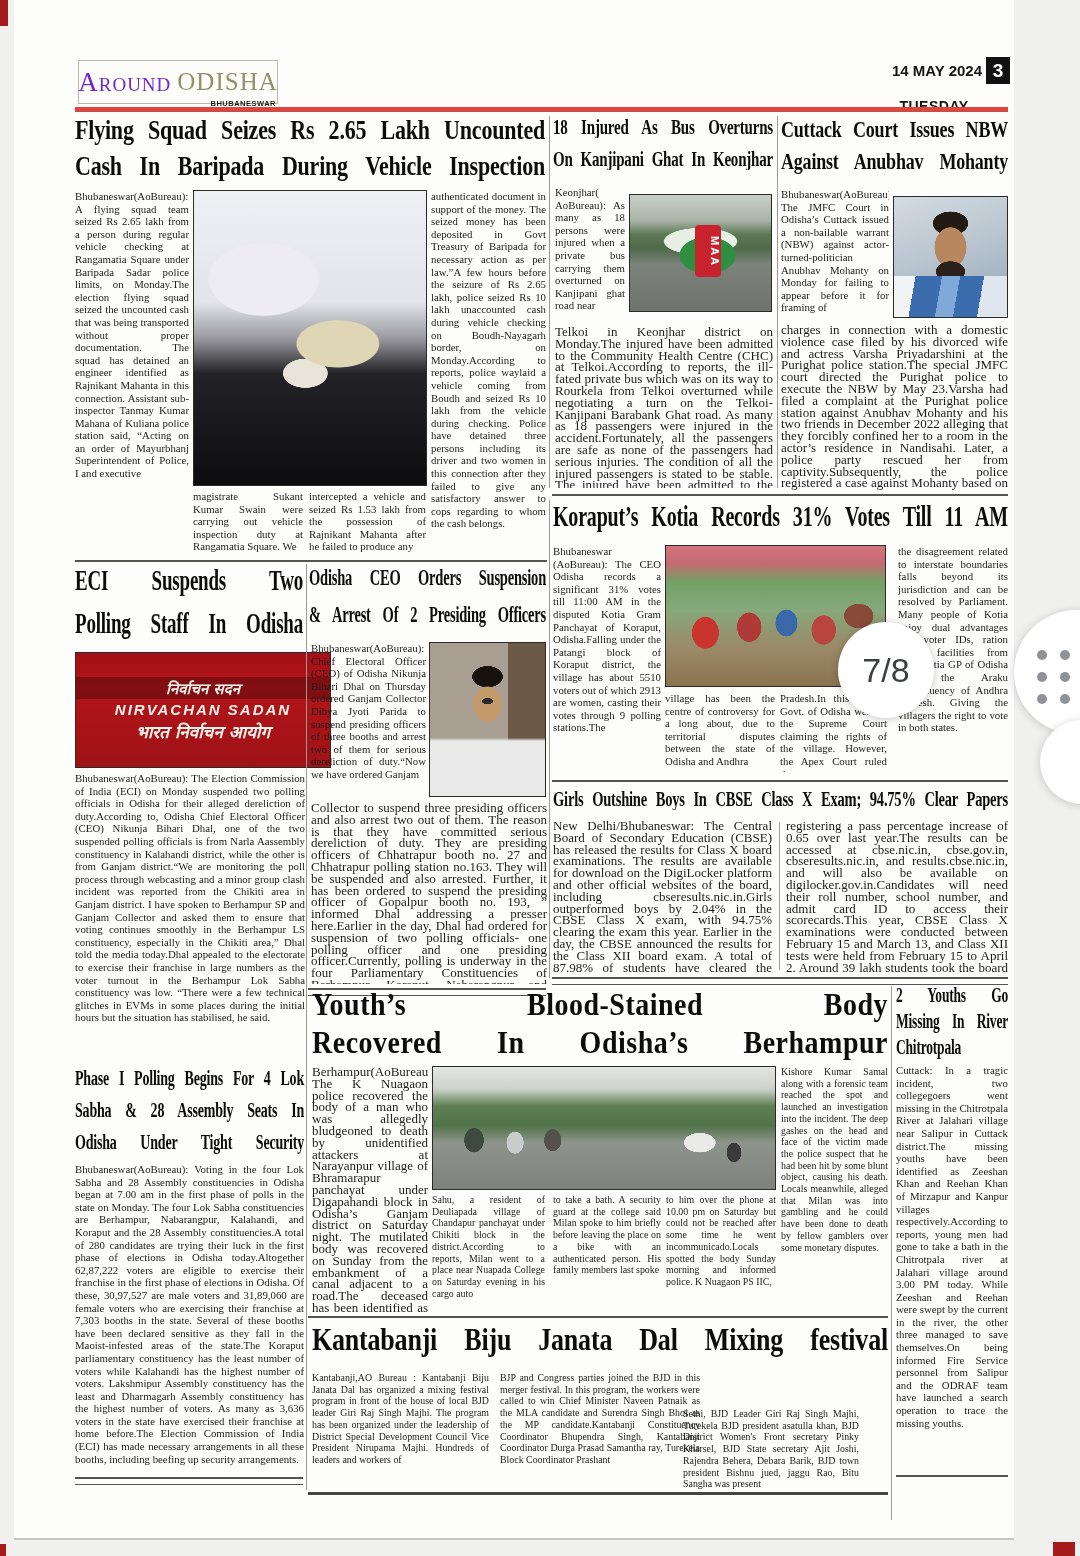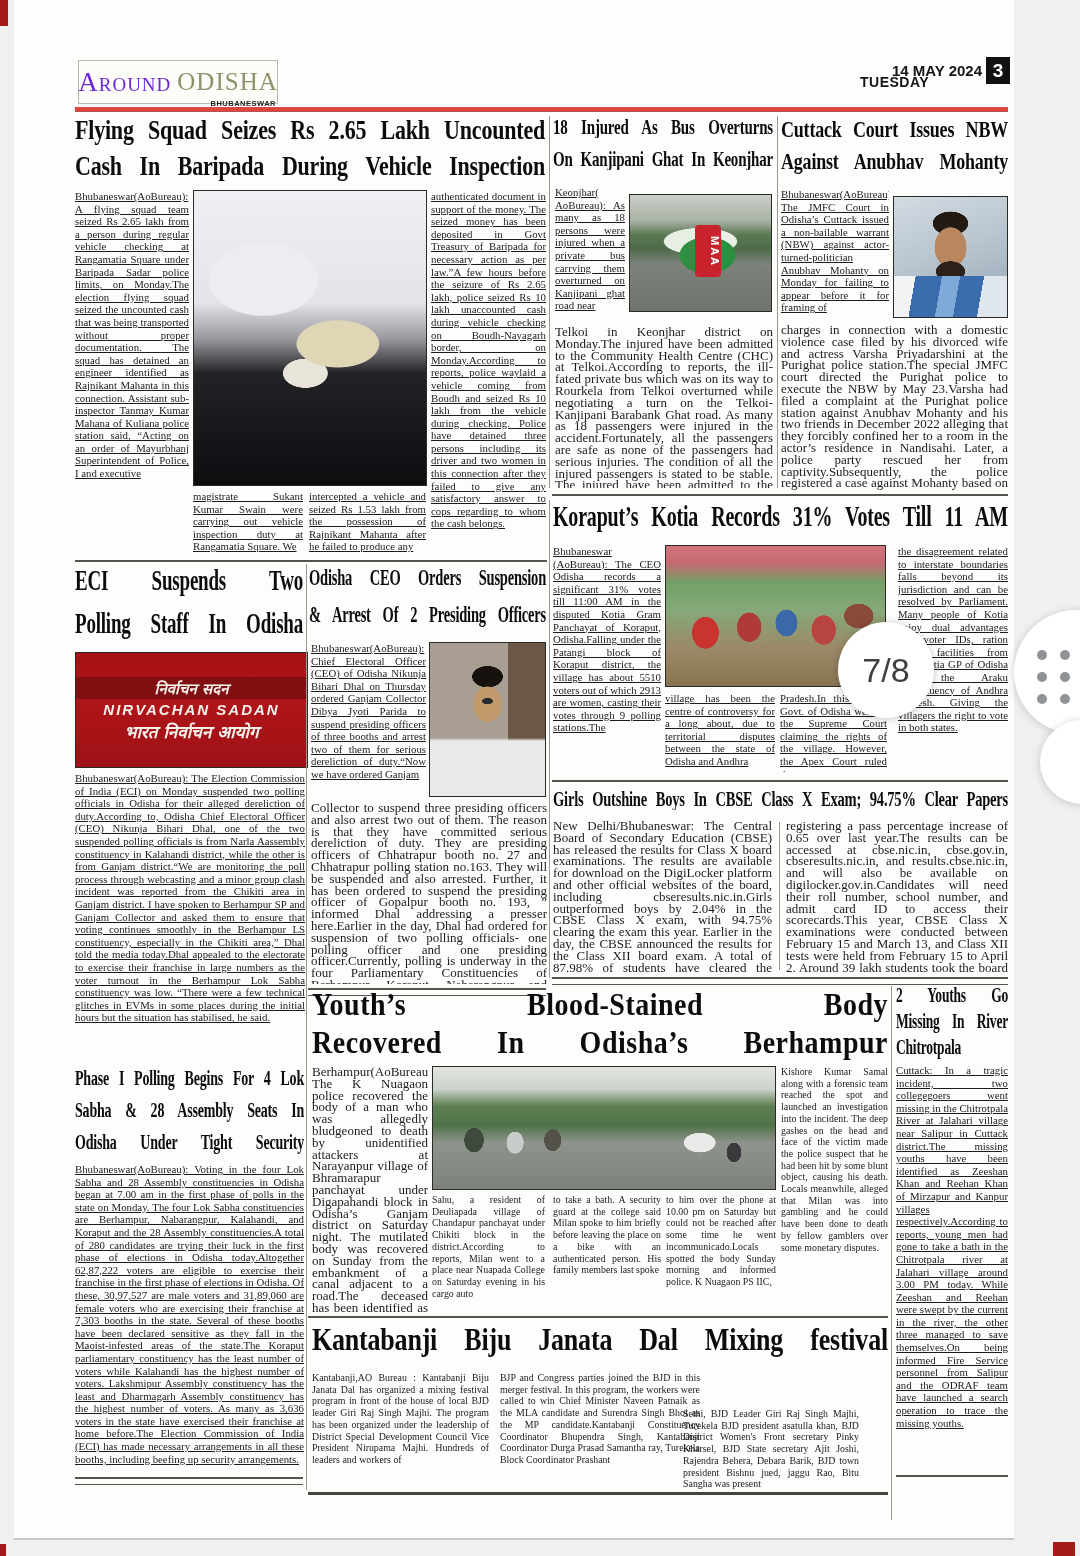--- a/index.html
+++ b/index.html
@@ -5,29 +5,29 @@
   html,body{margin:0;padding:0;width:1080px;height:1556px;overflow:hidden;background:#f0f0ee;position:relative;}
   .abs{position:absolute;}
   .page{left:14px;top:0;width:1000px;height:1538px;background:#fdfdfb;border-bottom:2px solid #c6c6c4;}
   
   .mast-box{left:78px;top:60px;width:198px;height:42px;border:1px solid #b9b9ac;background:#fcfcf8;display:flex;align-items:center;justify-content:center;gap:6px;}
   .mast-main{font:400 27px "Liberation Serif","DejaVu Serif",serif;font-variant:small-caps;color:#6d28d9;letter-spacing:1px;}
   .mast-sub{font:400 25px "Liberation Serif","DejaVu Serif",serif;color:#90907000;color:#91916d;letter-spacing:1px;}
   .mast-city{left:196px;top:99px;width:80px;text-align:right;font:700 7.5px "Liberation Sans",sans-serif;color:#1d1d1d;letter-spacing:.5px;}
   .issue-date{left:856px;top:62px;width:126px;text-align:right;font:700 15px "Liberation Sans",sans-serif;color:#141414;}
   .pageno{left:986px;top:57px;width:24px;height:27px;background:#111;color:#fff;display:flex;align-items:center;justify-content:center;font:700 19px "Liberation Sans",sans-serif;}
-  .day{left:860px;top:74px;width:148px;text-align:left;font:700 14px "Liberation Sans",sans-serif;color:#141414;letter-spacing:.5px;}
+  .day{left:860px;top:98px;width:148px;text-align:center;font:700 14px "Liberation Sans",sans-serif;color:#141414;letter-spacing:.5px;}
   .red-rule{left:75px;top:107px;width:933px;height:4px;background:#e0443d;box-shadow:0 1px 0 #b5534f;}
   
   .hl{font-family:"Liberation Serif","DejaVu Serif",serif;font-weight:700;color:#0c0c0c;letter-spacing:-.2px;overflow:visible;transform-origin:0 0;}
   .jl{text-align:justify;text-align-last:justify;}
   .nw{white-space:nowrap;}
   
   .bt,.bt-sm,.bt-k{font-family:"Liberation Serif","DejaVu Serif",serif;color:#1b1b1b;text-align:justify;overflow:hidden;}
-  .bt{font-size:10.8px;line-height:12.6px;text-decoration:underline;}
+  .bt{font-size:10.8px;line-height:12.6px;}
   .bt-sm{font-size:13px;line-height:11.8px;}
   .bt-k{font-size:9.9px;line-height:11.7px;}
   
   .vr{width:1px;background:#9a9a94;}
   .hr1{height:2px;background:#55554f;}
   .hr2{height:5px;border-top:2px solid #55554f;border-bottom:1px solid #55554f;background:transparent;}
   .hr3{height:3px;background:#44443f;}
   
   .photo{border:1px solid #2a2a26;box-sizing:border-box;}
   .ph-cash{background:
@@ -132,21 +132,21 @@
 <div class="abs hr1" style="left:552px;top:780px;width:456px;"></div>
 
 <div class="abs hl nw" style="left:553px;top:786px;width:455px;font-size:14.5px;text-align:justify;text-align-last:justify;transform:scale(1,1.5);">Girls Outshine Boys In CBSE Class X Exam; 94.75% Clear Papers</div>
 <div class="abs bt-sm" style="left:553px;top:820px;width:219px;height:154px;">New Delhi/Bhubaneswar: The Central Board of Secondary Education (CBSE) has released the results for Class X board examinations. The results are available for download on the DigiLocker platform and other official websites of the board, including cbseresults.nic.in.Girls outperformed boys by 2.04% in the CBSE Class X exam, with 94.75% clearing the exam this year. Earlier in the day, the CBSE announced the results for the Class XII board exam. A total of 87.98% of students have cleared the Class XII exam,</div>
 <div class="abs bt-sm" style="left:786px;top:820px;width:222px;height:154px;">registering a pass percentage increase of 0.65 over last year.The results can be accessed at cbse.nic.in, cbse.gov.in, cbseresults.nic.in, and results.cbse.nic.in, and will also be available on digilocker.gov.in.Candidates will need their roll number, school number, and admit card ID to access their scorecards.This year, CBSE Class X examinations were conducted between February 15 and March 13, and Class XII tests were held from February 15 to April 2. Around 39 lakh students took the board exams for 2024.</div>
 <div class="abs vr" style="left:779px;top:822px;height:148px;"></div>
 <div class="abs hr2" style="left:552px;top:977px;width:456px;"></div>
 
 <div class="abs hl jl" style="left:75px;top:564px;width:228px;font-size:19px;transform:scale(1,1.55);">ECI Suspends Two</div>
 <div class="abs hl jl" style="left:75px;top:607px;width:228px;font-size:19px;transform:scale(1,1.55);">Polling Staff In Odisha</div>
-<div class="abs photo ph-sign" style="left:75px;top:652px;width:233px;height:116px;">
+<div class="abs photo ph-sign" style="left:75px;top:652px;width:256px;height:116px;">
   <span class="sign-l sign-l1">निर्वाचन सदन</span>
   <span class="sign-l sign-l2">NIRVACHAN SADAN</span>
   <span class="sign-l sign-l3">भारत निर्वाचन आयोग</span>
 </div>
 <div class="abs bt" style="left:75px;top:772px;width:230px;height:290px;">Bhubaneswar(AoBureau): The Election Commission of India (ECI) on Monday suspended two polling officials in Odisha for their alleged dereliction of duty.According to, Odisha Chief Electoral Officer (CEO) Nikunja Bihari Dhal, one of the two suspended polling officials is from Narla Aassembly constituency in Kalahandi district, while the other is from Ganjam district.“We are monitoring the poll process through webcasting and a minor group clash incident was reported from the Chikiti area in Ganjam district. I have spoken to Berhampur SP and Ganjam Collector and asked them to ensure that voting continues smoothly in the Berhampur LS constituency, especially in the Chikiti area,” Dhal told the media today.Dhal appealed to the electorate to exercise their franchise in large numbers as the voter turnout in the Berhampur Lok Sabha constituency was low. “There were a few technical glitches in EVMs in some places during the initial hours but the situation has stabilised, he said.</div>
 
 <div class="abs hl jl" style="left:309px;top:564px;width:237px;font-size:14.5px;transform:scale(1,1.6);">Odisha CEO Orders Suspension</div>
 <div class="abs hl jl" style="left:309px;top:601px;width:237px;font-size:14.5px;transform:scale(1,1.6);">&amp; Arrest Of 2 Presiding Officers</div>
 <div class="abs bt" style="left:311px;top:642px;width:115px;height:160px;">Bhubaneswar(AoBureau): Chief Electoral Officer (CEO) of Odisha Nikunja Bihari Dhal on Thursday ordered Ganjam Collector Dibya Jyoti Parida to suspend presiding officers of three booths and arrest two of them for serious dereliction of duty.“Now we have ordered Ganjam</div>
 <div class="abs photo ph-dhal" style="left:429px;top:642px;width:117px;height:155px;"></div>

